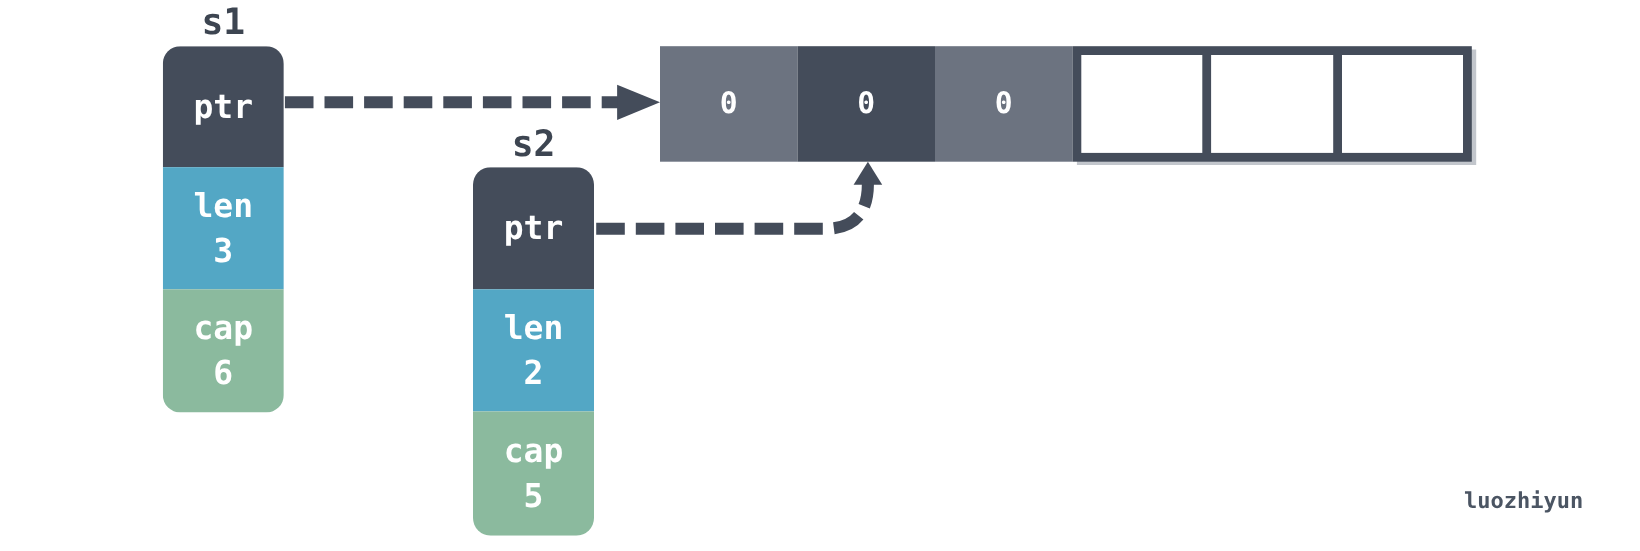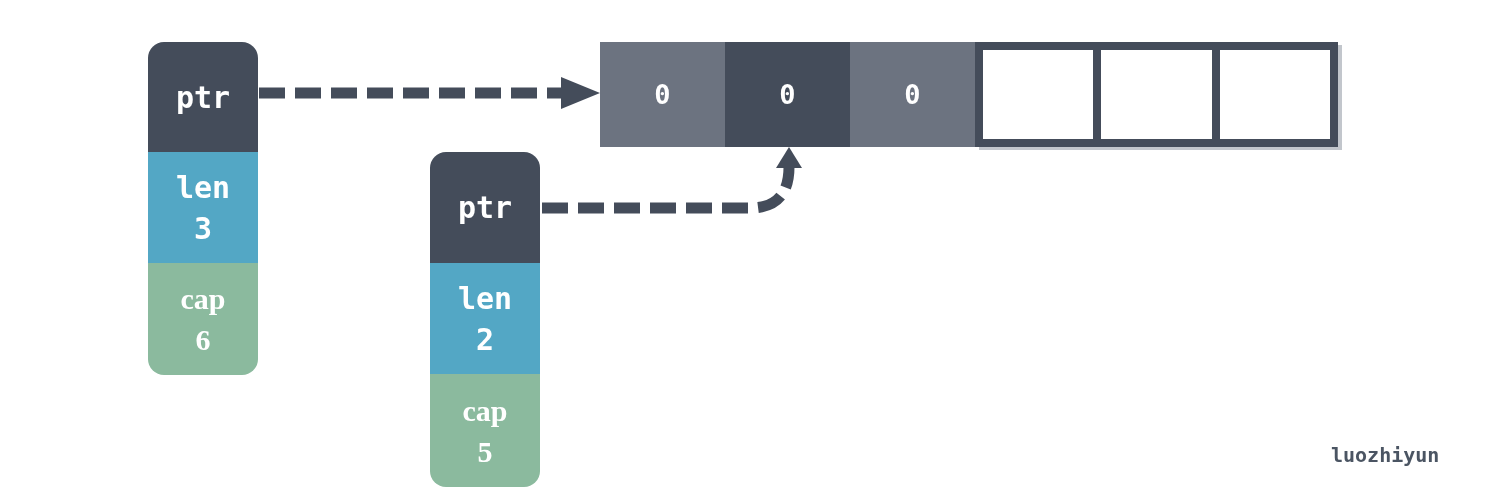--- a/index.html
+++ b/index.html
@@ -40,21 +40,21 @@
     flex-direction: column;
     align-items: center;
     justify-content: center;
     color: #ffffff;
     font-weight: bold;
     font-size: 30px;
     line-height: 41px;
   }
   .cell.ptr { background: var(--dark, #444c5a); }
   .cell.len { background: var(--blue, #53a7c5); align-items: center; }
-  .cell.cap { background: var(--green, #8bba9e); font-family: Liberation Serif, serif; }
+  .cell.cap { background: var(--green, #8bba9e); }
   .s1-box .ptr { height: 110px; }
   .s1-box .len { height: 111px; }
   .s1-box .cap { height: 112px; }
   .s2-box .ptr { height: 111px; }
   .s2-box .len { height: 111px; }
   .s2-box .cap { height: 113px; }
 
   
   .array {
     position: absolute;
@@ -116,34 +116,36 @@
     color: var(--watermark, #4b5563);
     text-align: left;
     margin-left: 15px;
   }
 </style>
 </head>
 <body>
 
 <div class="canvas">
 
+  <div class="slice-label s1-label">s1</div>
   <div class="slice-box s1-box">
     <div class="cell ptr">
       <span class="line">ptr</span>
     </div>
     <div class="cell len">
       <span class="line">len</span>
       <span class="line">3</span>
     </div>
     <div class="cell cap">
       <span class="line">cap</span>
       <span class="line">6</span>
     </div>
   </div>
 
+  <div class="slice-label s2-label">s2</div>
   <div class="slice-box s2-box">
     <div class="cell ptr">
       <span class="line">ptr</span>
     </div>
     <div class="cell len">
       <span class="line">len</span>
       <span class="line">2</span>
     </div>
     <div class="cell cap">
       <span class="line">cap</span>

